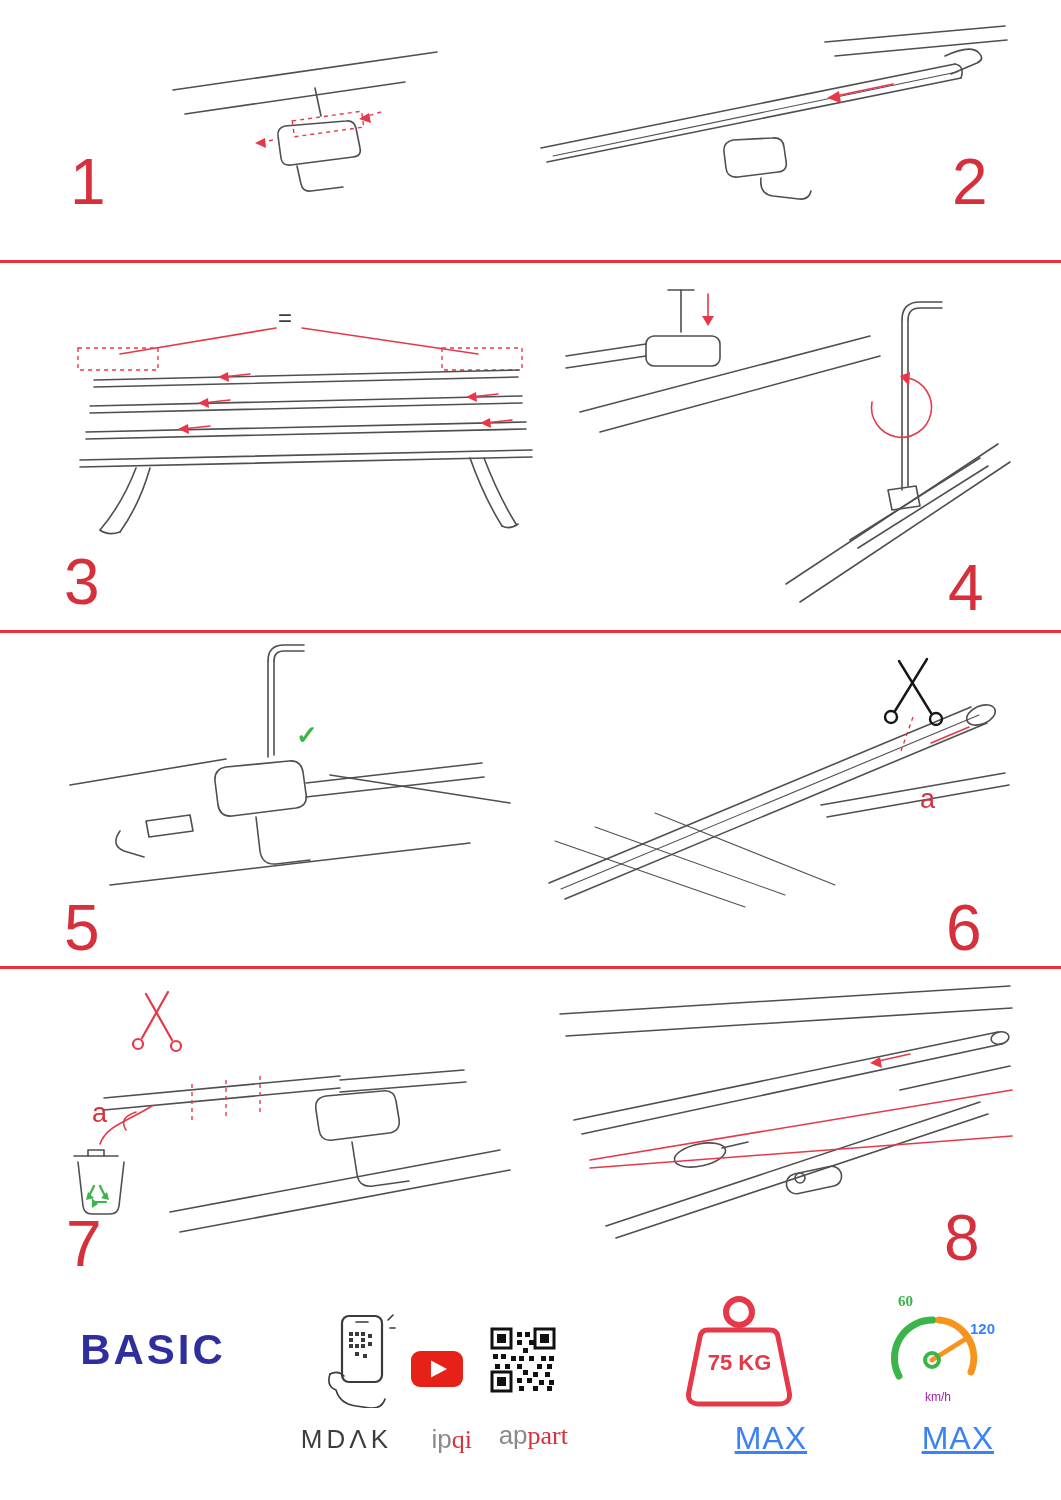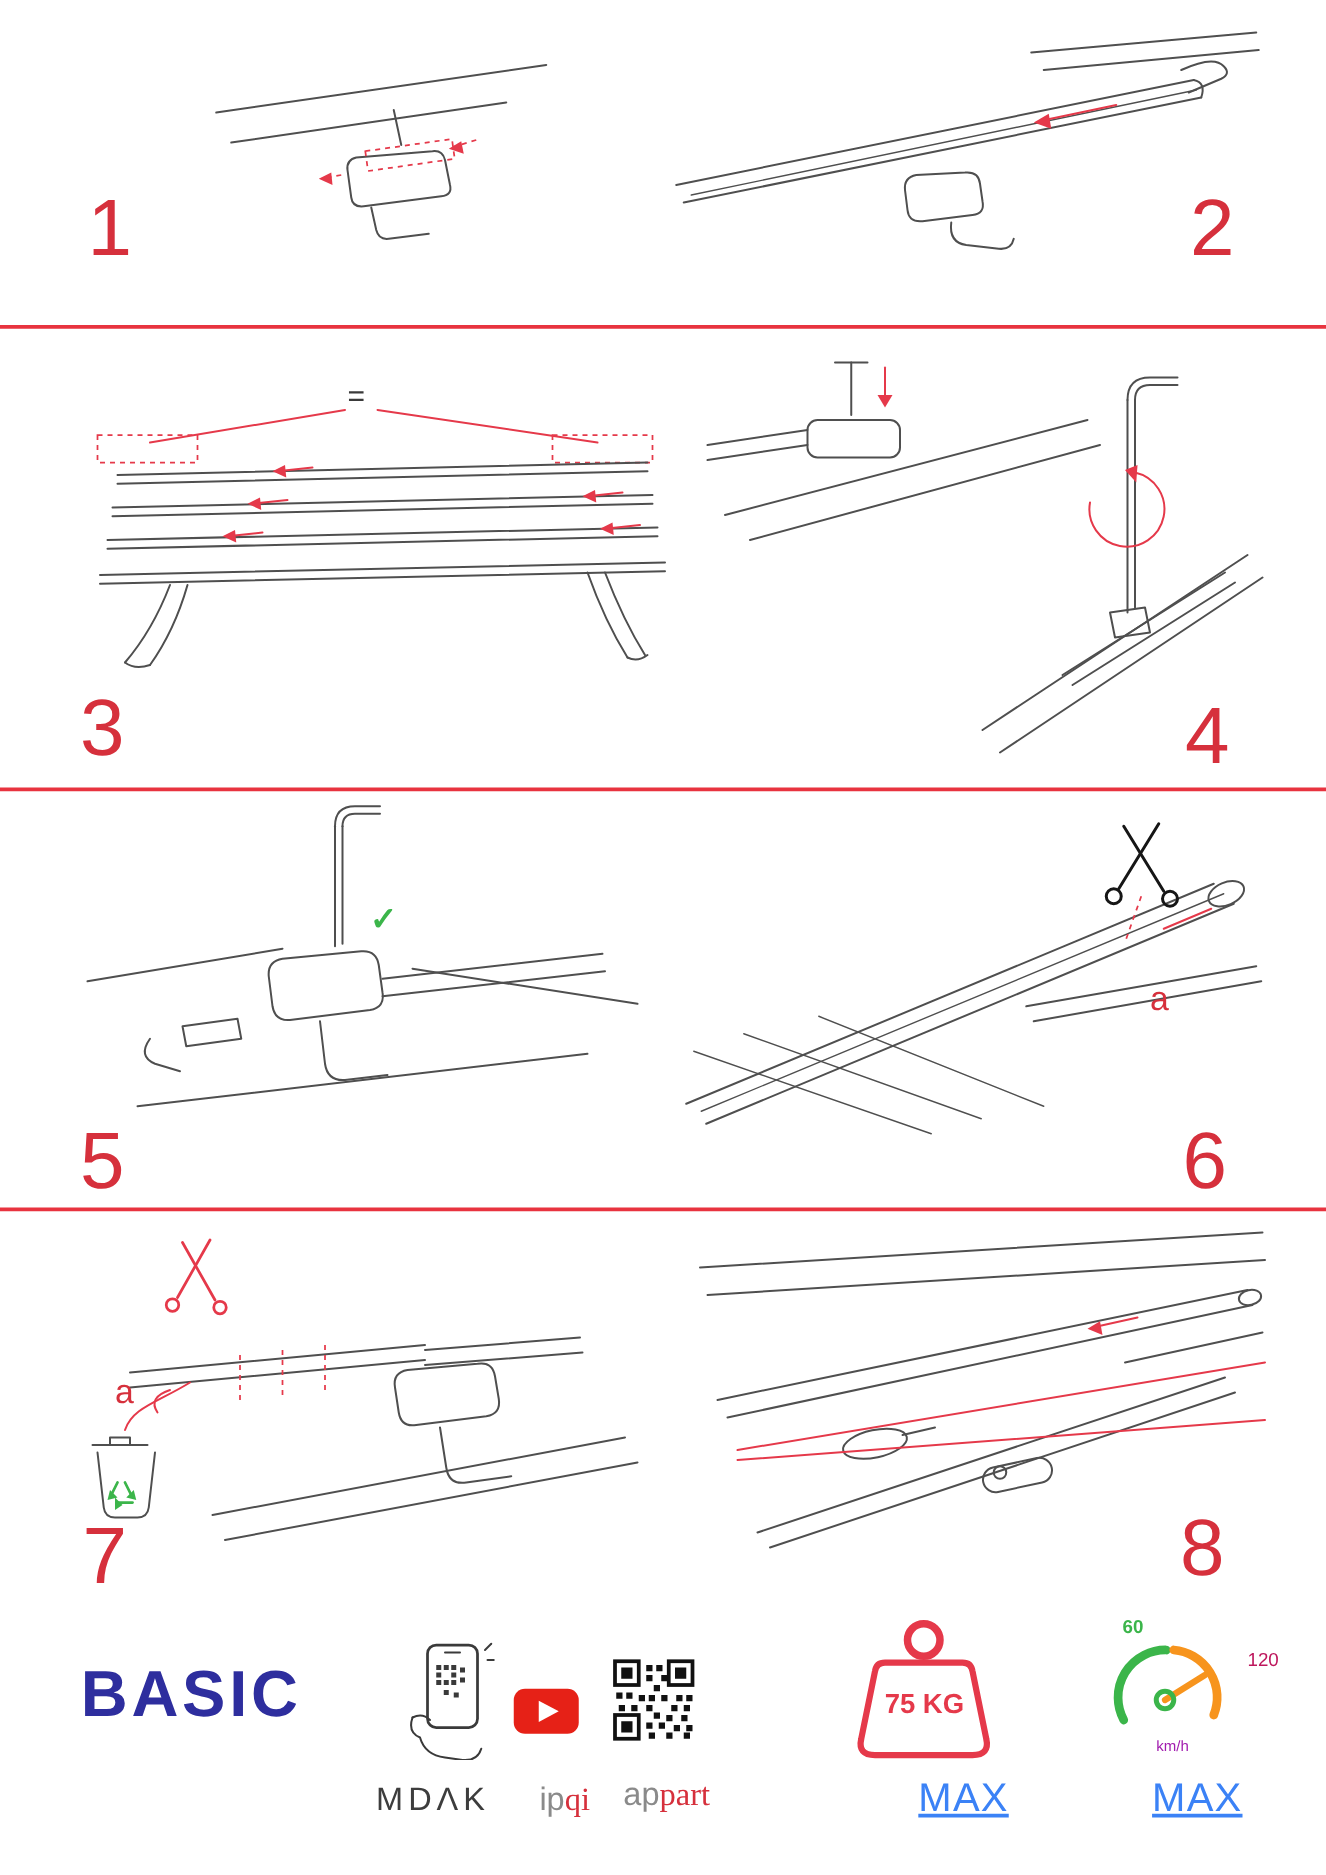--- a/index.html
+++ b/index.html
@@ -25,34 +25,34 @@
   svg .rdf{fill:#e5394a;stroke:none;}
   svg .blk{fill:none;stroke:#161616;stroke-width:2.4;stroke-linecap:round;}
   svg .grn{fill:none;stroke:#3bb54a;stroke-width:2.2;stroke-linecap:round;stroke-linejoin:round;}
   svg .dots{fill:#3a3a3a;stroke:none;}
   svg .qrf{fill:#111111;stroke:none;}
   svg .qro{fill:none;stroke:#111111;stroke-width:3;}
   svg .wgt{fill:none;stroke:#e5394a;stroke-width:5;stroke-linecap:round;stroke-linejoin:round;}
   
   .basic{
     position:absolute;left:53px;top:1326px;width:200px;text-align:center;
-    font-size:52px;font-weight:700;letter-spacing:3px;color:#2e2e9e;
+    font-size:42px;font-weight:700;letter-spacing:3px;color:#2e2e9e;
   }
   .brandline{position:absolute;left:57px;top:1418px;width:220px;text-align:center;
     font-size:27px;font-weight:700;}
   .brand-black{color:#222222;}
   .brand-red{color:#d6303c;}
   .logoline{position:absolute;text-align:right;font-size:26px;color:#3d3d3d;}
   .gray-seg{color:#8a8a8a;}
   .red-seg{color:#d6303c;font-family:Liberation Serif, serif;}
   .maxline{position:absolute;text-align:right;font-size:32px;color:#3b82f6;letter-spacing:1px;text-decoration:underline;}
   .wkg{position:absolute;left:672px;top:1350px;width:135px;text-align:center;
     font-size:22px;font-weight:700;color:#e5394a;}
-  .sp60{position:absolute;left:898px;top:1293px;font-size:15px;font-weight:700;color:#3bb54a;}
-  .sp120{position:absolute;left:998px;top:1320px;font-size:15px;font-weight:400;color:#be185d;}
+  .sp60{position:absolute;left:898px;top:1293px;font-size:15px;font-weight:700;color:#3bb54a;font-family:Liberation Serif, serif;}
+  .sp120{position:absolute;left:970px;top:1320px;font-size:15px;font-weight:700;color:#3b82f6;}
   .spunit{position:absolute;left:914px;top:1390px;width:48px;text-align:center;
     font-size:12px;color:#a21caf;}
 </style>
 </head>
 <body>
 
 <div class="page">
 
   <div class="step-num" style="left:70px;top:150px">1</div>
   <div class="step-num" style="left:952px;top:150px">2</div>

